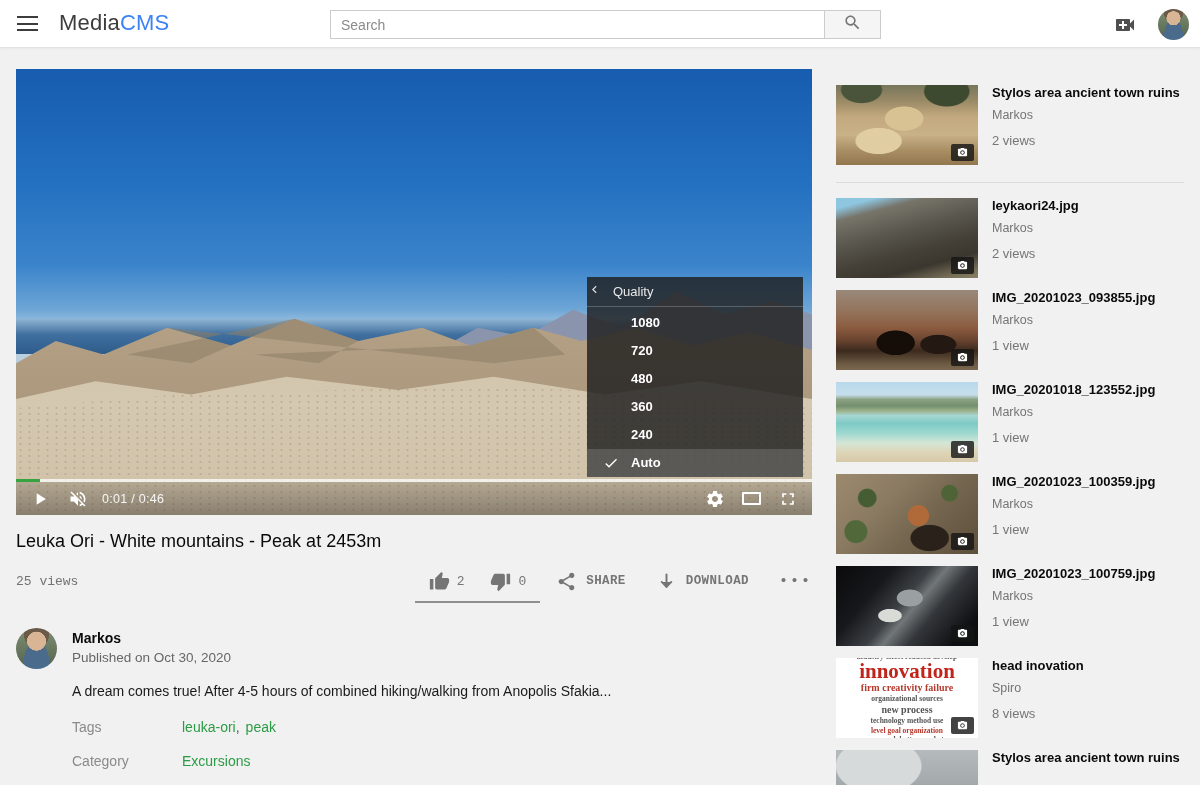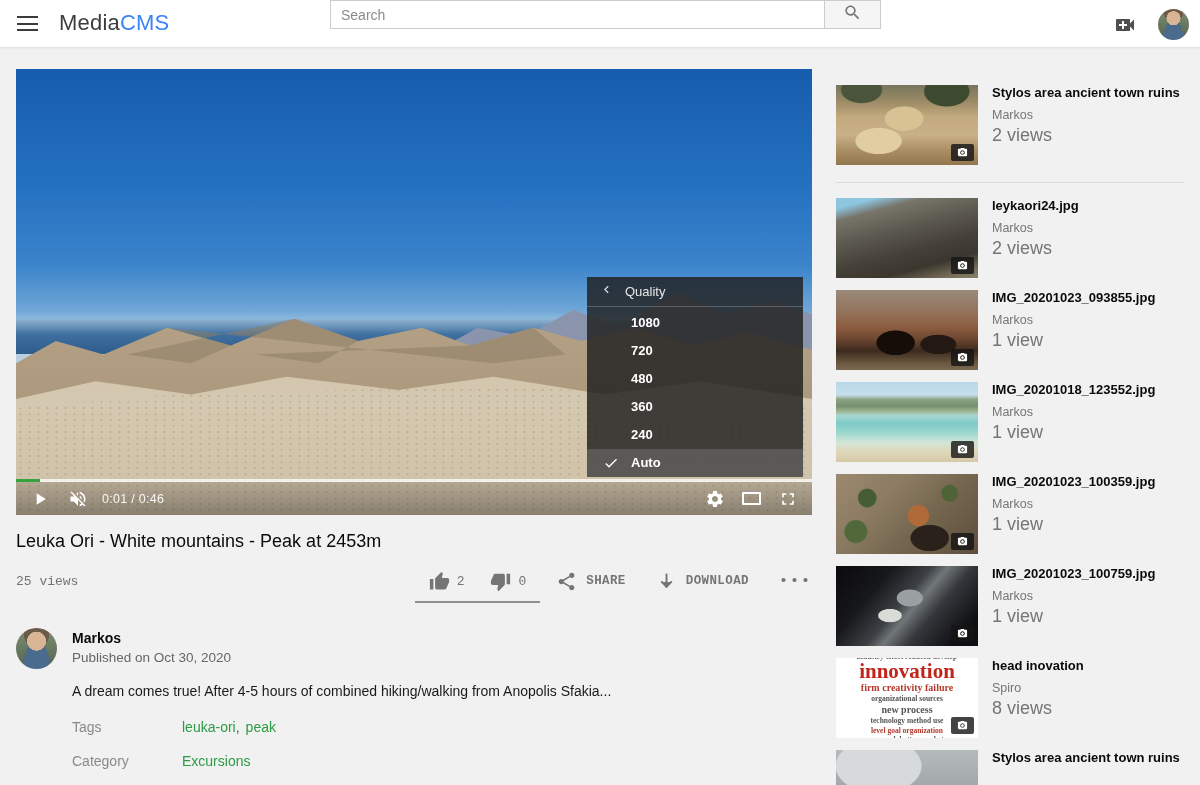--- a/index.html
+++ b/index.html
@@ -6,21 +6,21 @@
   html,body { width:1200px; height:785px; overflow:hidden; background:#f1f1f1;
               font-family:"Liberation Sans", sans-serif; }
 
   
   .header { position:absolute; left:0; top:0; width:1200px; height:48px; background:#fff;
             border-bottom:1px solid #e2e2e2; box-shadow:0 1px 2px rgba(0,0,0,.04); z-index:20; }
   .hamburger { position:absolute; left:17px; top:16px; width:21px; height:15px; cursor:pointer; }
   .hamburger span { display:block; height:2px; background:#3c3c3c; margin-bottom:4.5px; }
   .logo { position:absolute; left:59px; top:10px; font-size:22px; color:#3d3d3d; letter-spacing:.2px; }
   .logo .cms { color:#3b82f6; }
-  .search-wrap { position:absolute; left:330px; top:0; display:flex; }
+  .search-wrap { position:absolute; left:330px; top:10px; display:flex; }
   .search-input { width:495px; height:29px; border:1px solid #ccc; padding:0 10px; font-size:14px;
                   color:#333; background:#fff; outline:none; }
   .search-input::placeholder { color:#8a8a8a; }
   .search-btn { width:56px; height:29px; background:#f5f5f5; border:1px solid #ccc; border-left:none;
                 display:flex; align-items:center; justify-content:center; cursor:pointer; }
   .upload-icon { position:absolute; left:1113px; top:13px; width:24px; height:22px; cursor:pointer; color:#4f4f4f; }
   .avatar { position:absolute; left:1158px; top:9px; width:31px; height:31px; border-radius:50%;
             cursor:pointer; overflow:hidden;
             background:
               radial-gradient(circle at 50% 30%, #d8b695 0 26%, transparent 27%),
@@ -57,21 +57,21 @@
   .ctrl-icon svg { width:100%; height:100%; fill:#fff; }
   .ctrl-play { margin-right:18px; }
   .ctrl-vol { margin-right:14px; }
   .time { font-size:12.5px; color:rgba(255,255,255,.92); letter-spacing:.3px; }
   .ctrl-right { margin-left:auto; display:flex; align-items:center; gap:17px; }
   .theater-rect { width:19px; height:13px; border:2px solid #fff; border-radius:1px; }
 
   
   .qmenu { position:absolute; left:571px; top:208px; width:216px; height:200px; z-index:8;
            background:rgba(30,30,30,.82); color:#fff; }
-  .qmenu-header { height:30px; display:flex; align-items:center; padding-left:12px;
+  .qmenu-header { height:30px; display:flex; align-items:center; 
                   border-bottom:1px solid rgba(255,255,255,.22); cursor:pointer; }
   .qmenu-header svg { width:15px; height:15px; fill:#ddd; }
   .qmenu-header-label { font-size:13px; color:#e8e8e8; margin-left:11px; }
   .qmenu-items { position:absolute; top:31px; bottom:0; left:0; right:0; display:flex; flex-direction:column; }
   .qmenu-item { flex:1; position:relative; display:flex; align-items:center; padding-left:44px;
                 font-size:13px; font-weight:bold; cursor:pointer; }
   .qmenu-item.selected { background:rgba(255,255,255,.15); }
   .qmenu-check { position:absolute; left:16px; top:50%; width:16px; height:16px; margin-top:-8px; }
   .qmenu-check svg { width:100%; height:100%; fill:#fff; }
 
@@ -124,21 +124,21 @@
   .upnext-items { margin-top:16px; }
   .snext-item { display:flex; margin-bottom:12px; cursor:pointer; }
   .thumb { position:relative; width:142px; height:80px; flex-shrink:0; overflow:hidden; }
   .thumb-badge { position:absolute; right:4px; bottom:4px; width:23px; height:17px;
                  background:rgba(20,20,20,.8); border-radius:2px;
                  display:flex; align-items:center; justify-content:center; }
   .thumb-badge svg { width:11px; height:11px; fill:#fff; }
   .item-info { margin-left:14px; width:192px; }
   .item-title { font-size:13px; font-weight:bold; color:#0a0a0a; line-height:1.3; }
   .item-author { font-size:12.5px; color:#757575; margin-top:6px; }
-  .item-views { font-size:18px; color:#757575; margin-top:3px; }
+  .item-views { font-size:13px; color:#757575; margin-top:11px; }
   .side-divider { border-top:1px solid #dcdcdc; margin:17px 0 15px 0; }
 
   
   .th-stylos1 { background:
       radial-gradient(ellipse at 78% 8%, #3d4a30 0 14%, transparent 15%),
       radial-gradient(ellipse at 18% 6%, #49543a 0 12%, transparent 13%),
       radial-gradient(ellipse at 48% 42%, #d8c294 0 18%, transparent 19%),
       radial-gradient(ellipse at 30% 70%, #e0cda2 0 16%, transparent 17%),
       linear-gradient(180deg,#77765c 0%,#9a8a66 20%,#c3a97e 40%,#c9b188 62%,#a98e64 82%,#93774f 100%); }
   .th-leyka { background:

